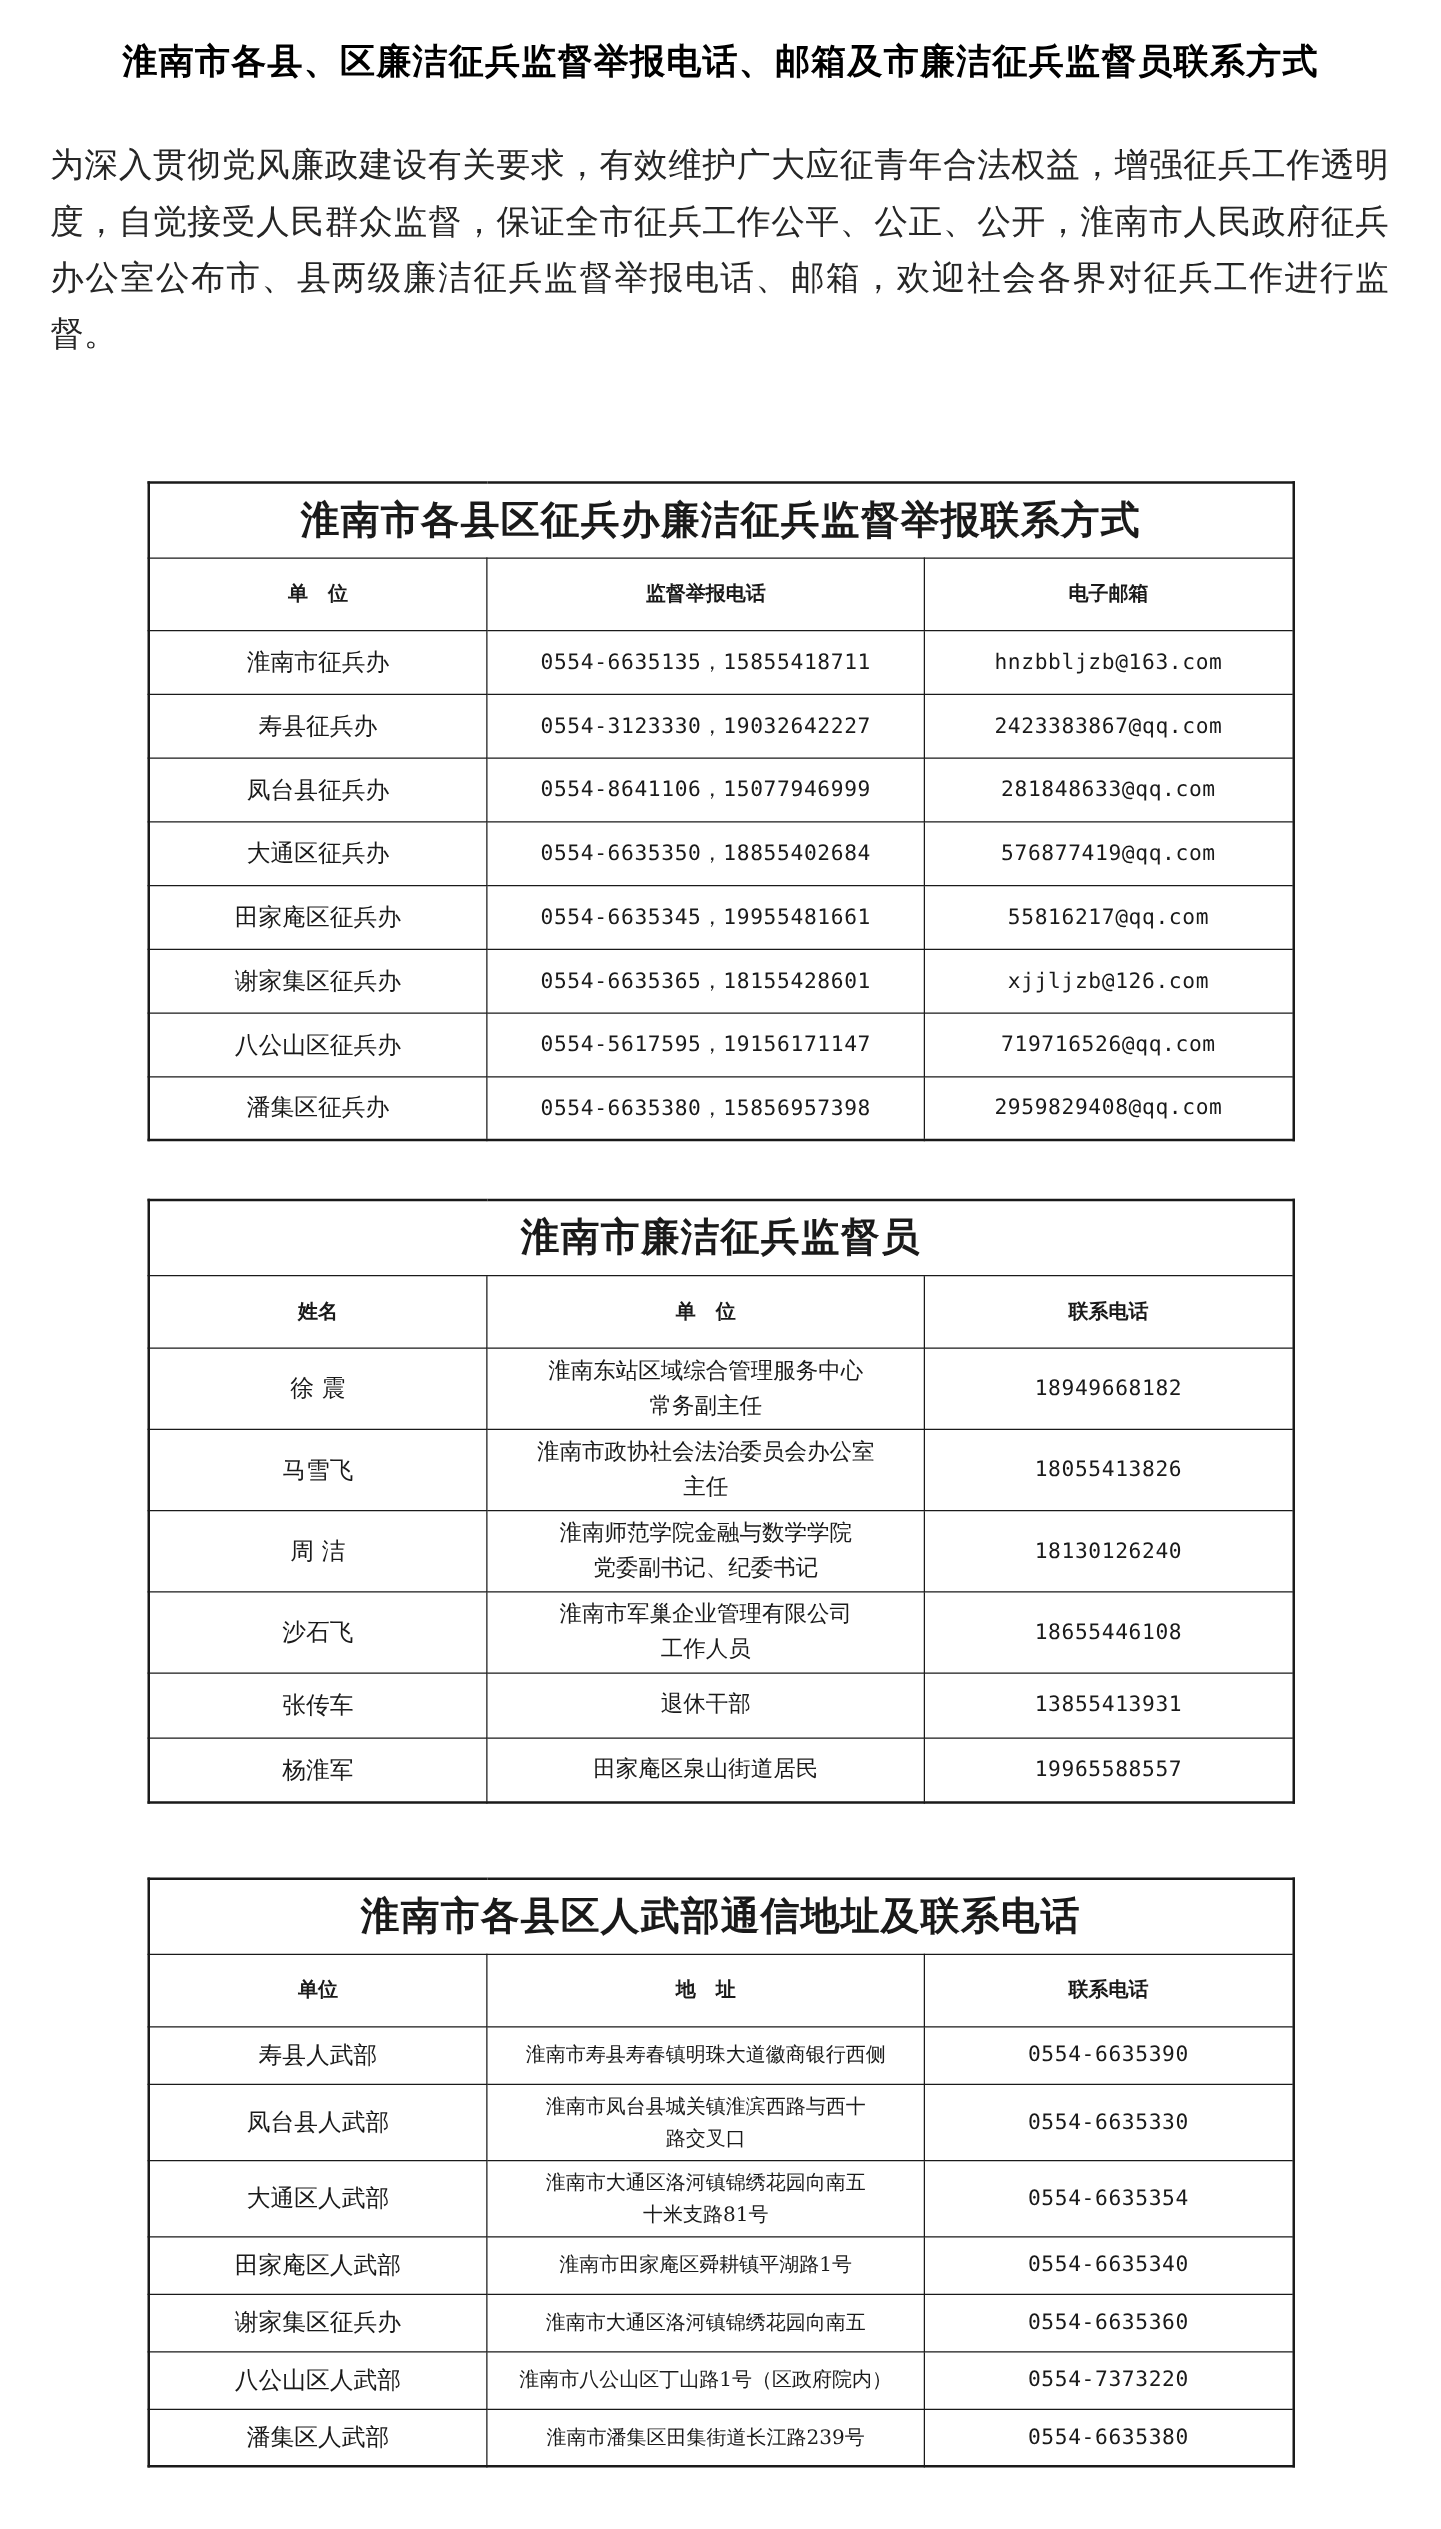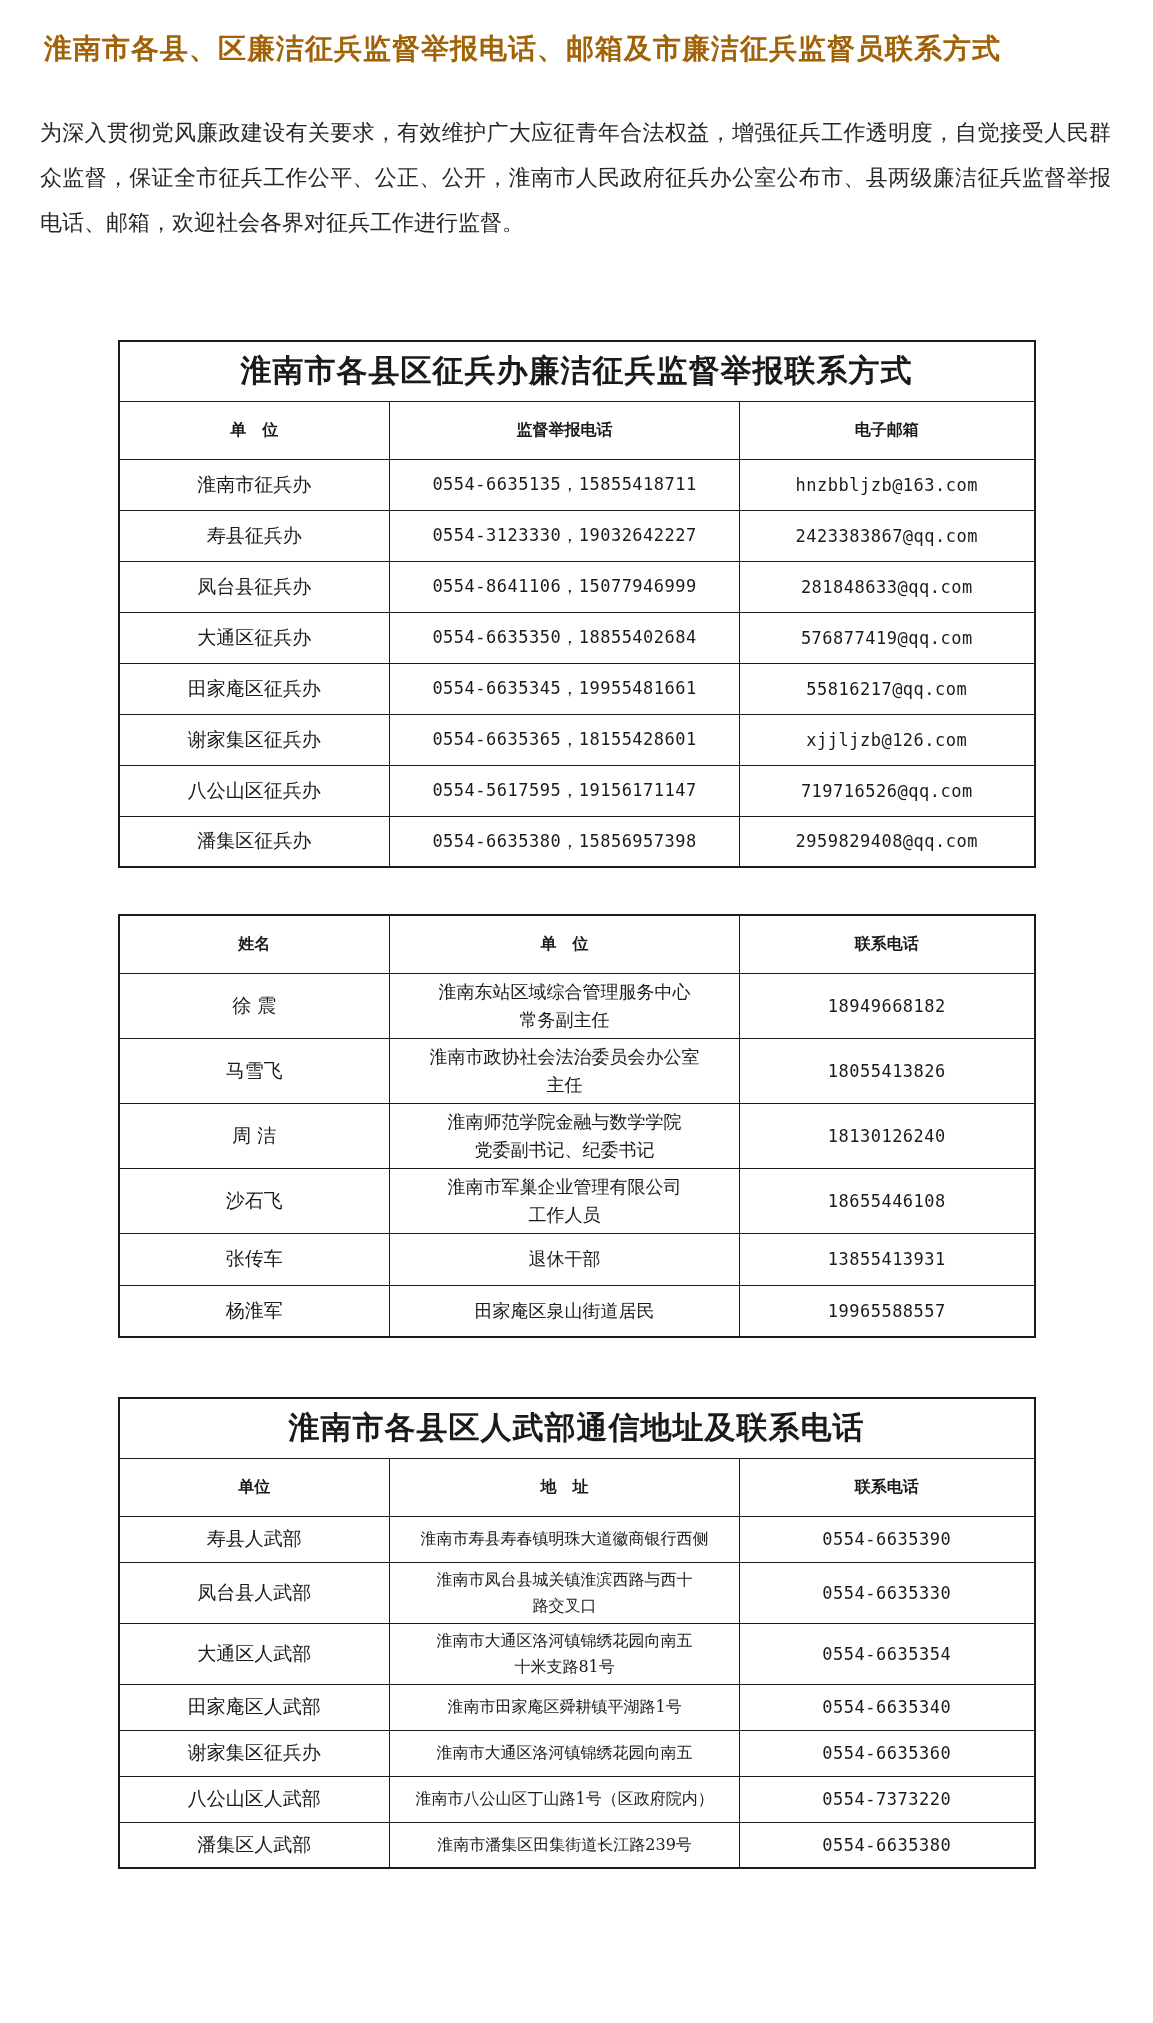--- a/index.html
+++ b/index.html
@@ -5,29 +5,30 @@
   html,body{margin:0;padding:0;}
   body{
     width:1153px;
     min-height:2023px;
     background:#ffffff;
     color:#1a1a1a;
     font-family:"DejaVu Sans", sans-serif;
   }
   .page-title{
     margin:30px 44px 0 44px;
+    text-align:center;
     font-size:28px;
     font-weight:bold;
-    color:#a16207;
+    color:#000000;
     letter-spacing:1px;
     font-family:"Liberation Sans", sans-serif;
   }
   .intro{
     margin:42px 42px 0 40px;
-    font-size:22px;
+    font-size:27px;
     line-height:45px;
     text-align:justify;
     color:#262626;
     font-family:"DejaVu Sans", sans-serif;
   }
   .tables{width:918px;margin:0 auto;}
   table.ctable{
     border-collapse:collapse;
     width:100%;
     table-layout:fixed;
@@ -134,20 +135,23 @@
         </tr>
       </tbody>
     </table>
     <table class="ctable t1">
       <colgroup>
         <col style="width:29.6%">
         <col style="width:38.2%">
         <col style="width:32.2%">
       </colgroup>
       <tbody>
+        <tr class="trow-title">
+          <td colspan="3" class="ttitle">淮南市廉洁征兵监督员</td>
+        </tr>
         <tr class="trow-head">
           <td class="thead">姓名</td>
           <td class="thead">单　位</td>
           <td class="thead">联系电话</td>
         </tr>
         <tr class="trow-data">
           <td class="cn">徐 震</td>
           <td class="cn2">淮南东站区域综合管理服务中心
 常务副主任</td>
           <td class="mono">18949668182</td>

